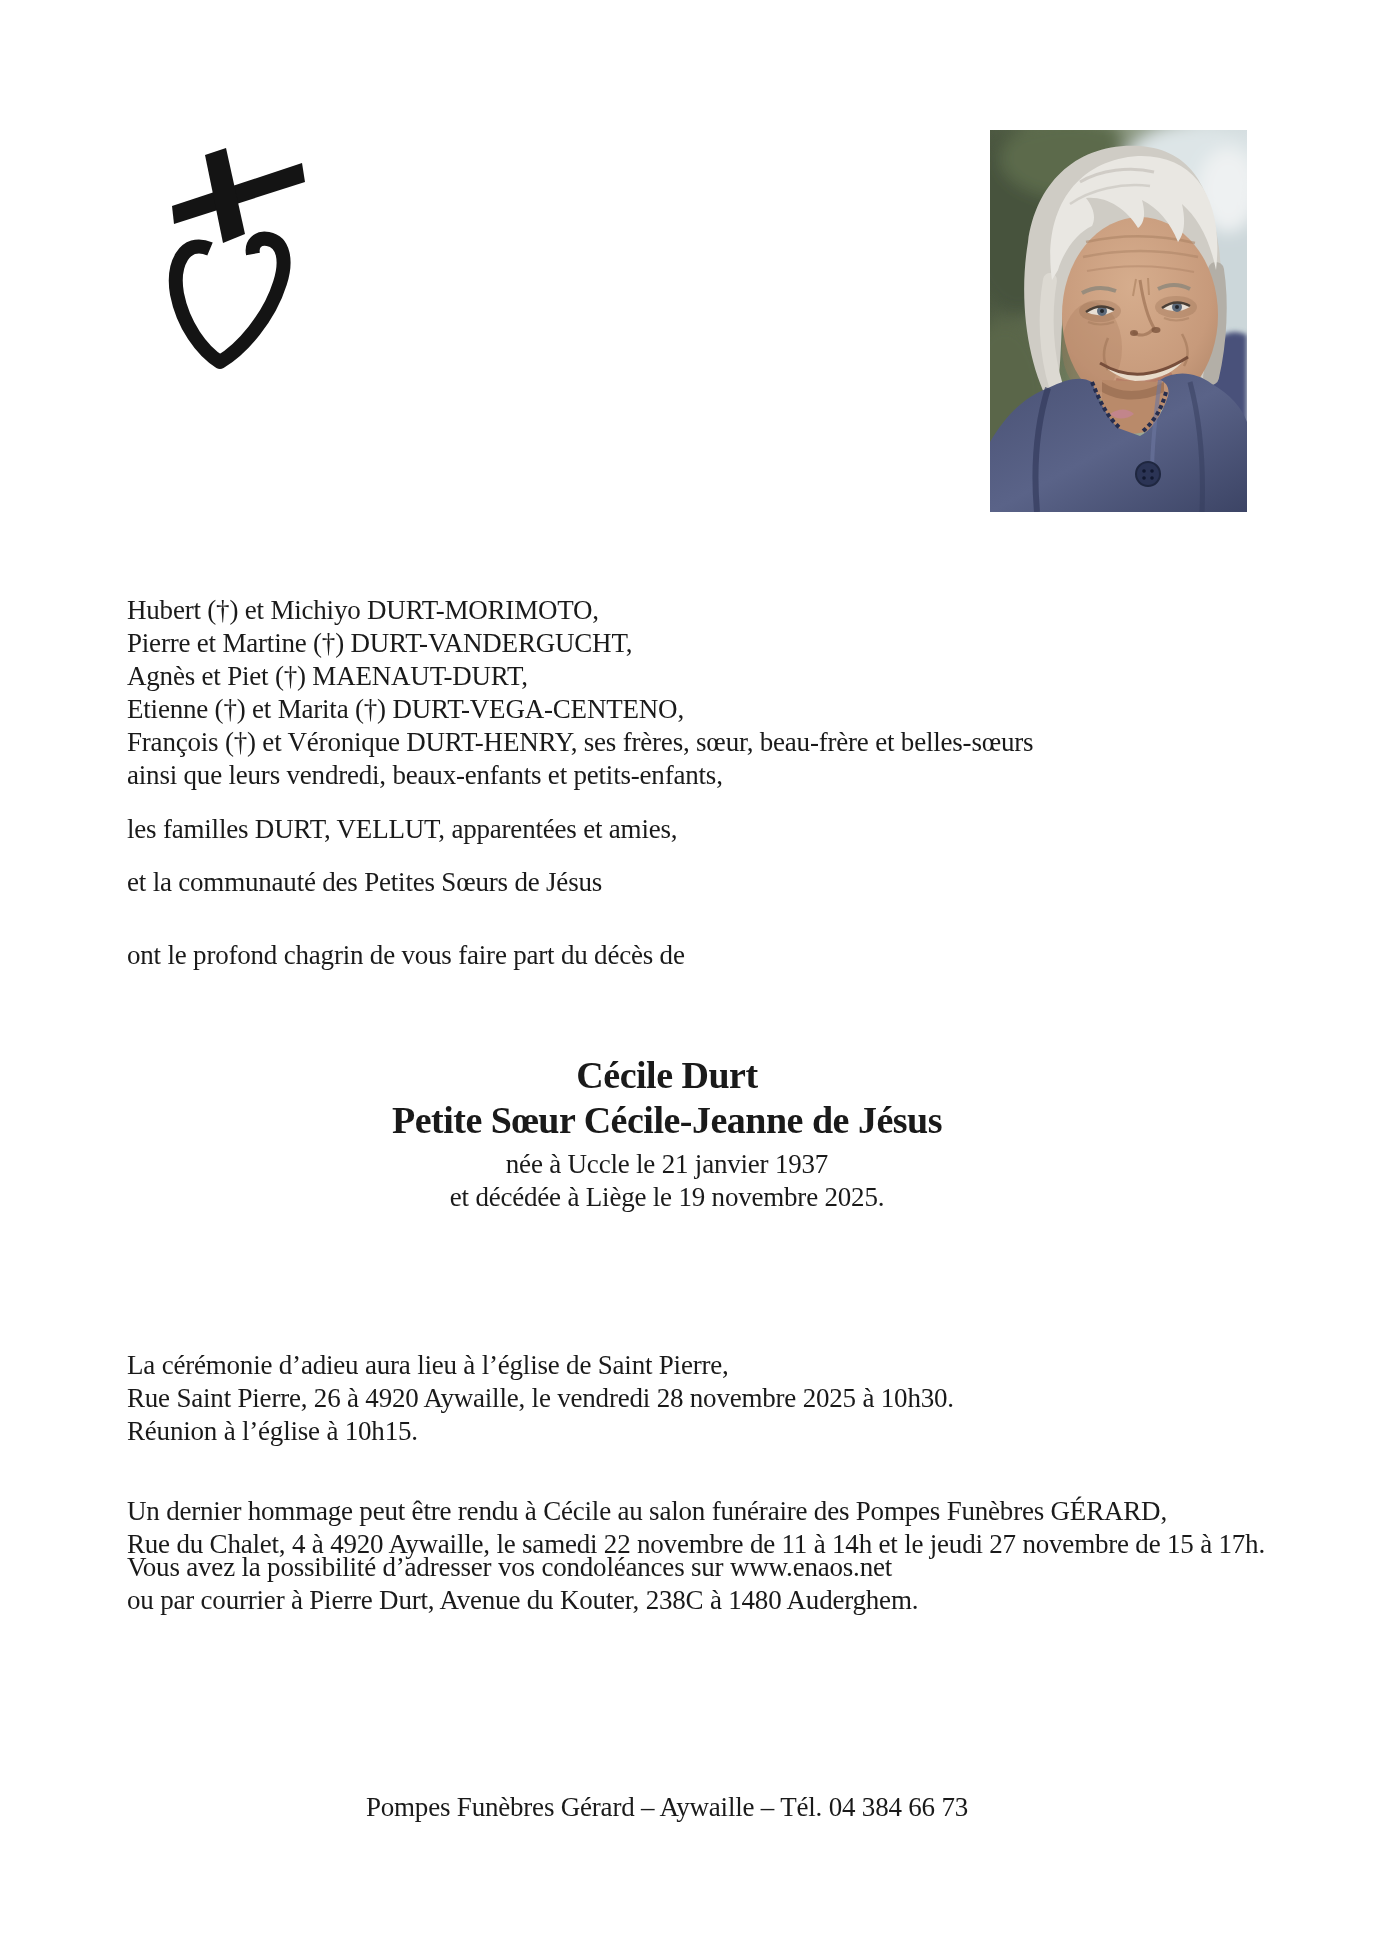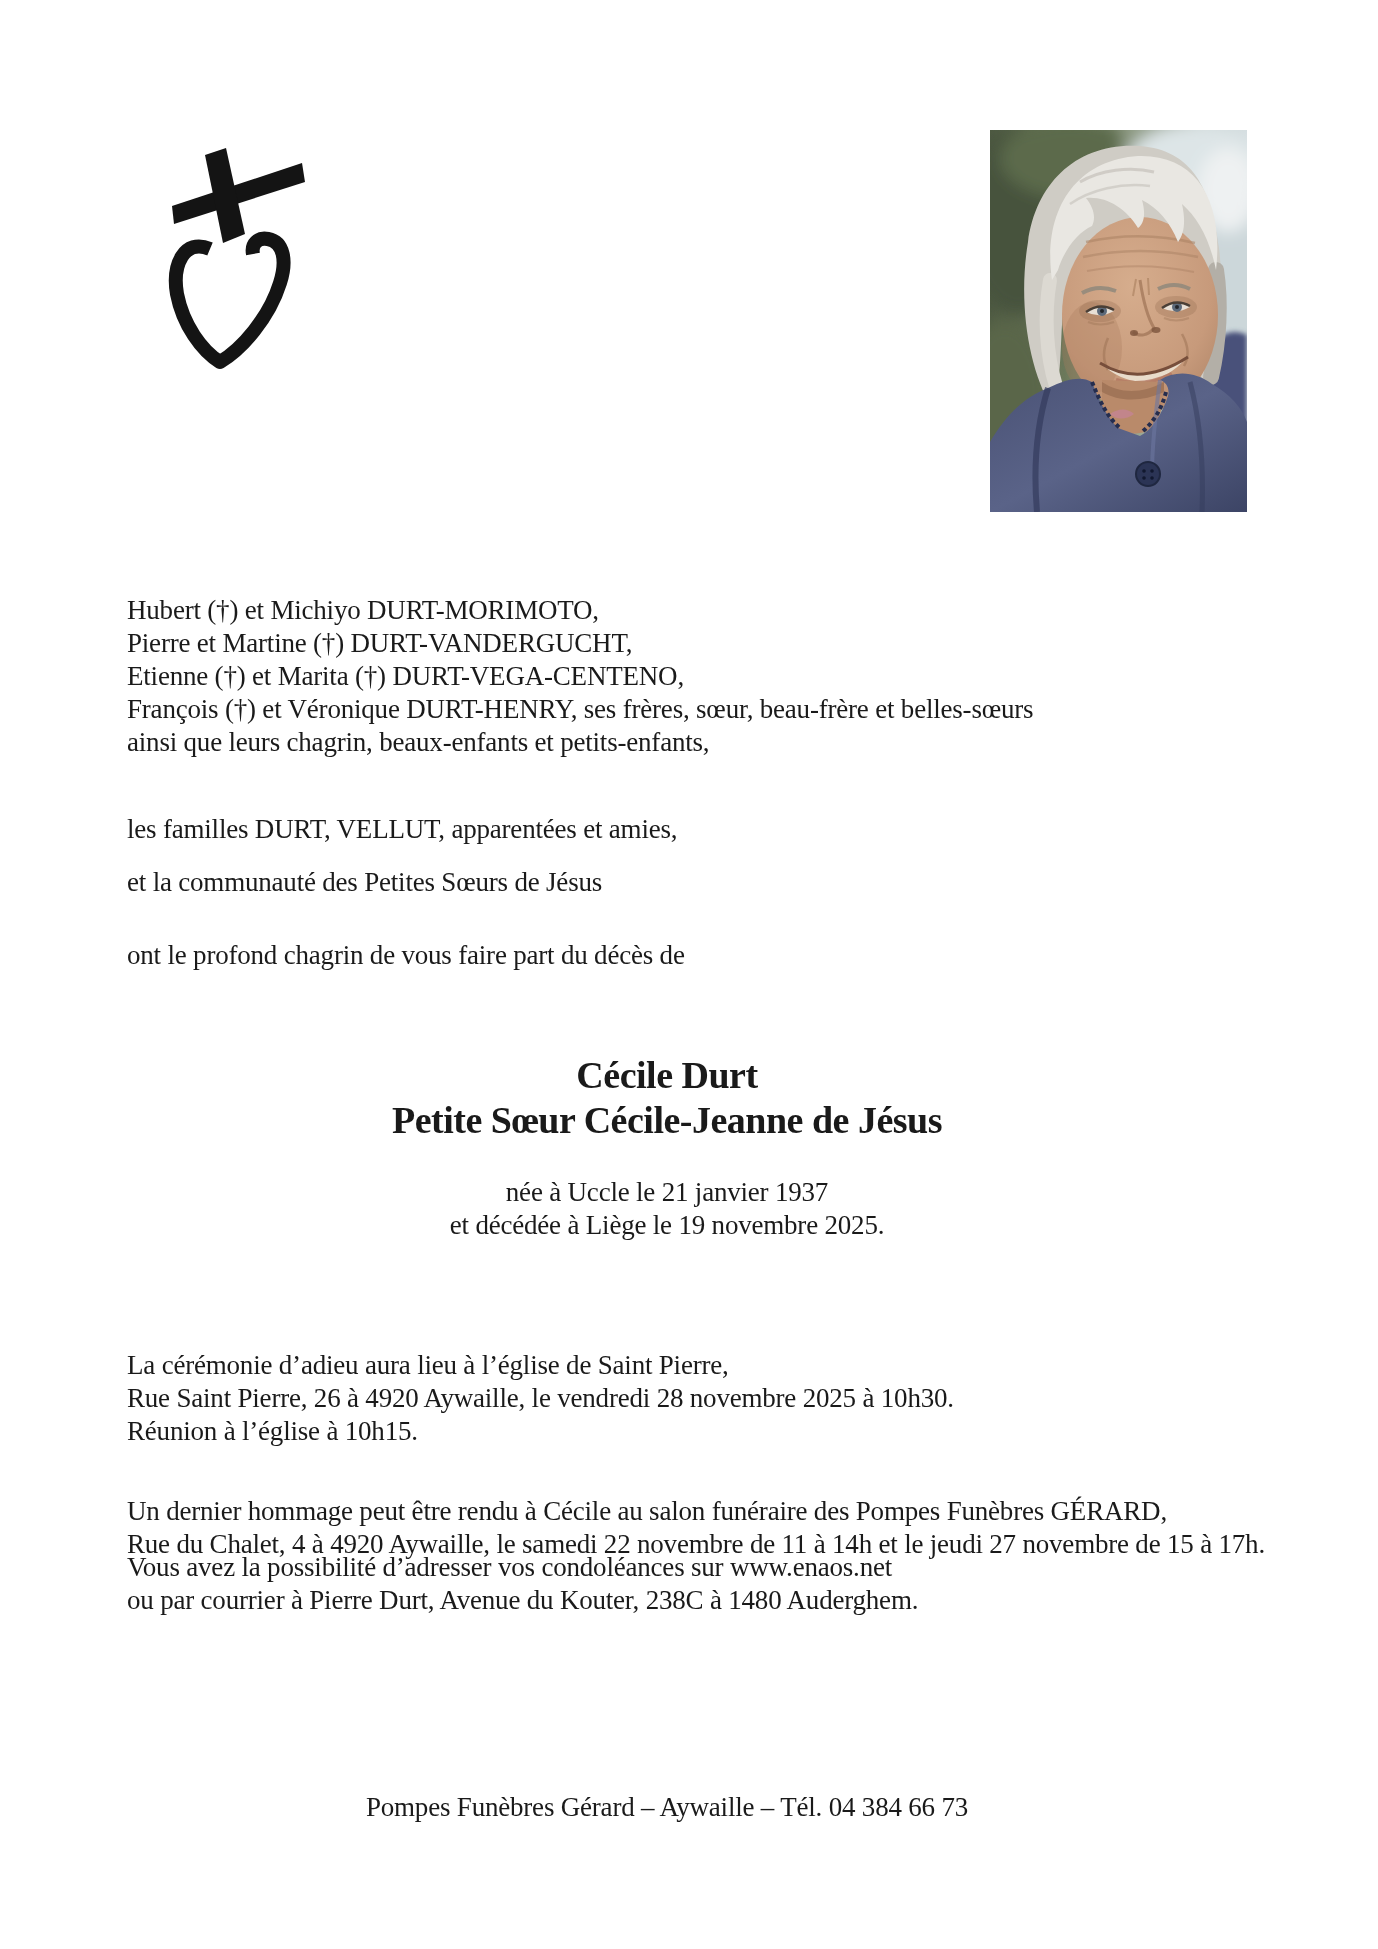--- a/index.html
+++ b/index.html
@@ -33,21 +33,21 @@
     font-weight: bold;
     letter-spacing: -0.5px;
   }
   .logo-box   { left: 168px; top: 148px; width: 145px; height: 222px; }
   .photo-box  { left: 990px; top: 130px; width: 257px; height: 382px; }
   .family-block      { top: 594px; }
   .families-line     { top: 813px; }
   .community-line    { top: 866px; }
   .announcement-line { top: 939px; }
   .name-block        { top: 1053px; }
-  .dates-block       { top: 1176px; text-align: center; }
+  .dates-block       { top: 1148px; text-align: center; }
   .ceremony-block    { top: 1349px; }
   .tribute-block     { top: 1467px; margin-top: 28px; }
   .condolences-block { top: 1551px; }
   .footer-line       { top: 1791px; }
   svg { display: block; }
 </style>
 </head>
 <body>
 
 <div class="page">
@@ -158,23 +158,24 @@
       <circle cx="154" cy="341" r="1.8" fill="#11182f"></circle>
         <circle cx="162" cy="341" r="1.8" fill="#11182f"></circle>
       <circle cx="154" cy="348" r="1.8" fill="#11182f"></circle>
         <circle cx="162" cy="348" r="1.8" fill="#11182f"></circle>
     </svg>
   </div>
 
   <div class="abs left-col family-block bodytext">
     <div>Hubert (†) et Michiyo DURT-MORIMOTO,</div>
     <div>Pierre et Martine (†) DURT-VANDERGUCHT,</div>
+    <div>Agnès et Piet (†) MAENAUT-DURT,</div>
     <div>Etienne (†) et Marita (†) DURT-VEGA-CENTENO,</div>
     <div>François (†) et Véronique DURT-HENRY, ses frères, sœur, beau-frère et belles-sœurs</div>
-    <div>ainsi que leurs chagrin, beaux-enfants et petits-enfants,</div>
+    <div>ainsi que leurs vendredi, beaux-enfants et petits-enfants,</div>
   </div>
 
   <div class="abs left-col families-line bodytext">les familles DURT, VELLUT, apparentées et amies,</div>
   <div class="abs left-col community-line bodytext">et la communauté des Petites Sœurs de Jésus</div>
   <div class="abs left-col announcement-line bodytext">ont le profond chagrin de vous faire part du décès de</div>
 
   <div class="abs centered name-block title-block">
     <div>Cécile Durt</div>
     <div>Petite Sœur Cécile-Jeanne de Jésus</div>
   </div>

